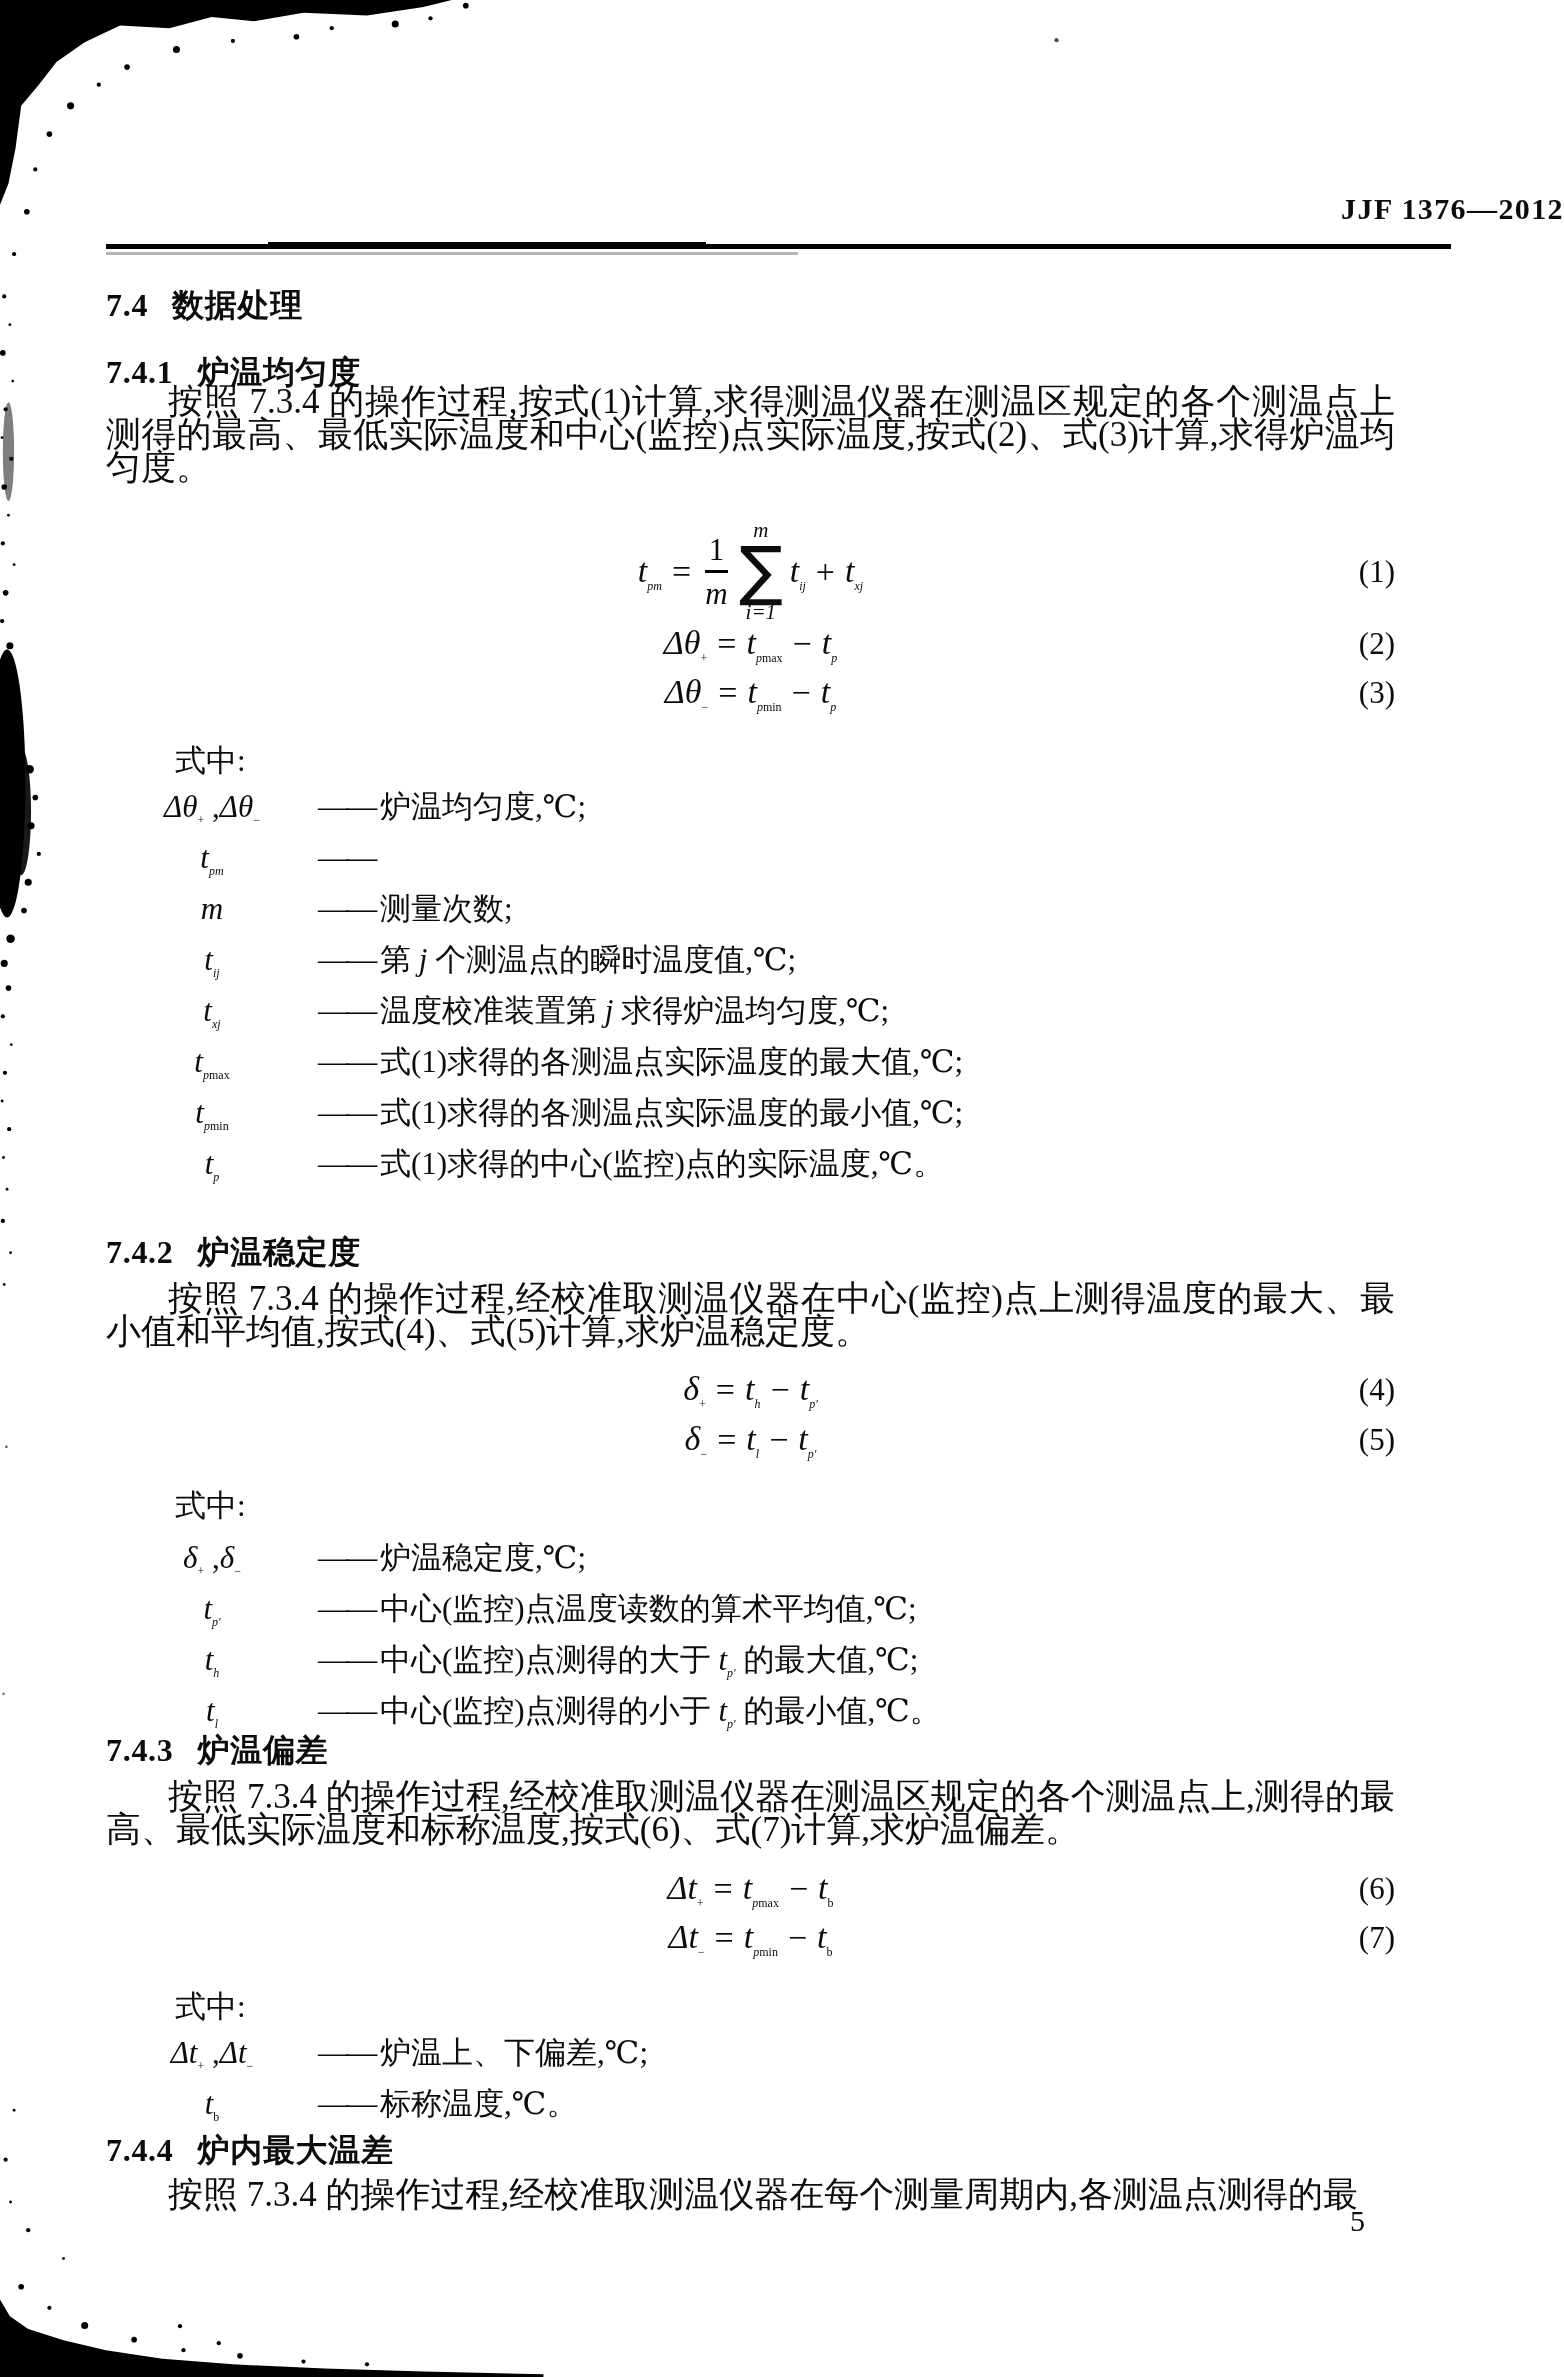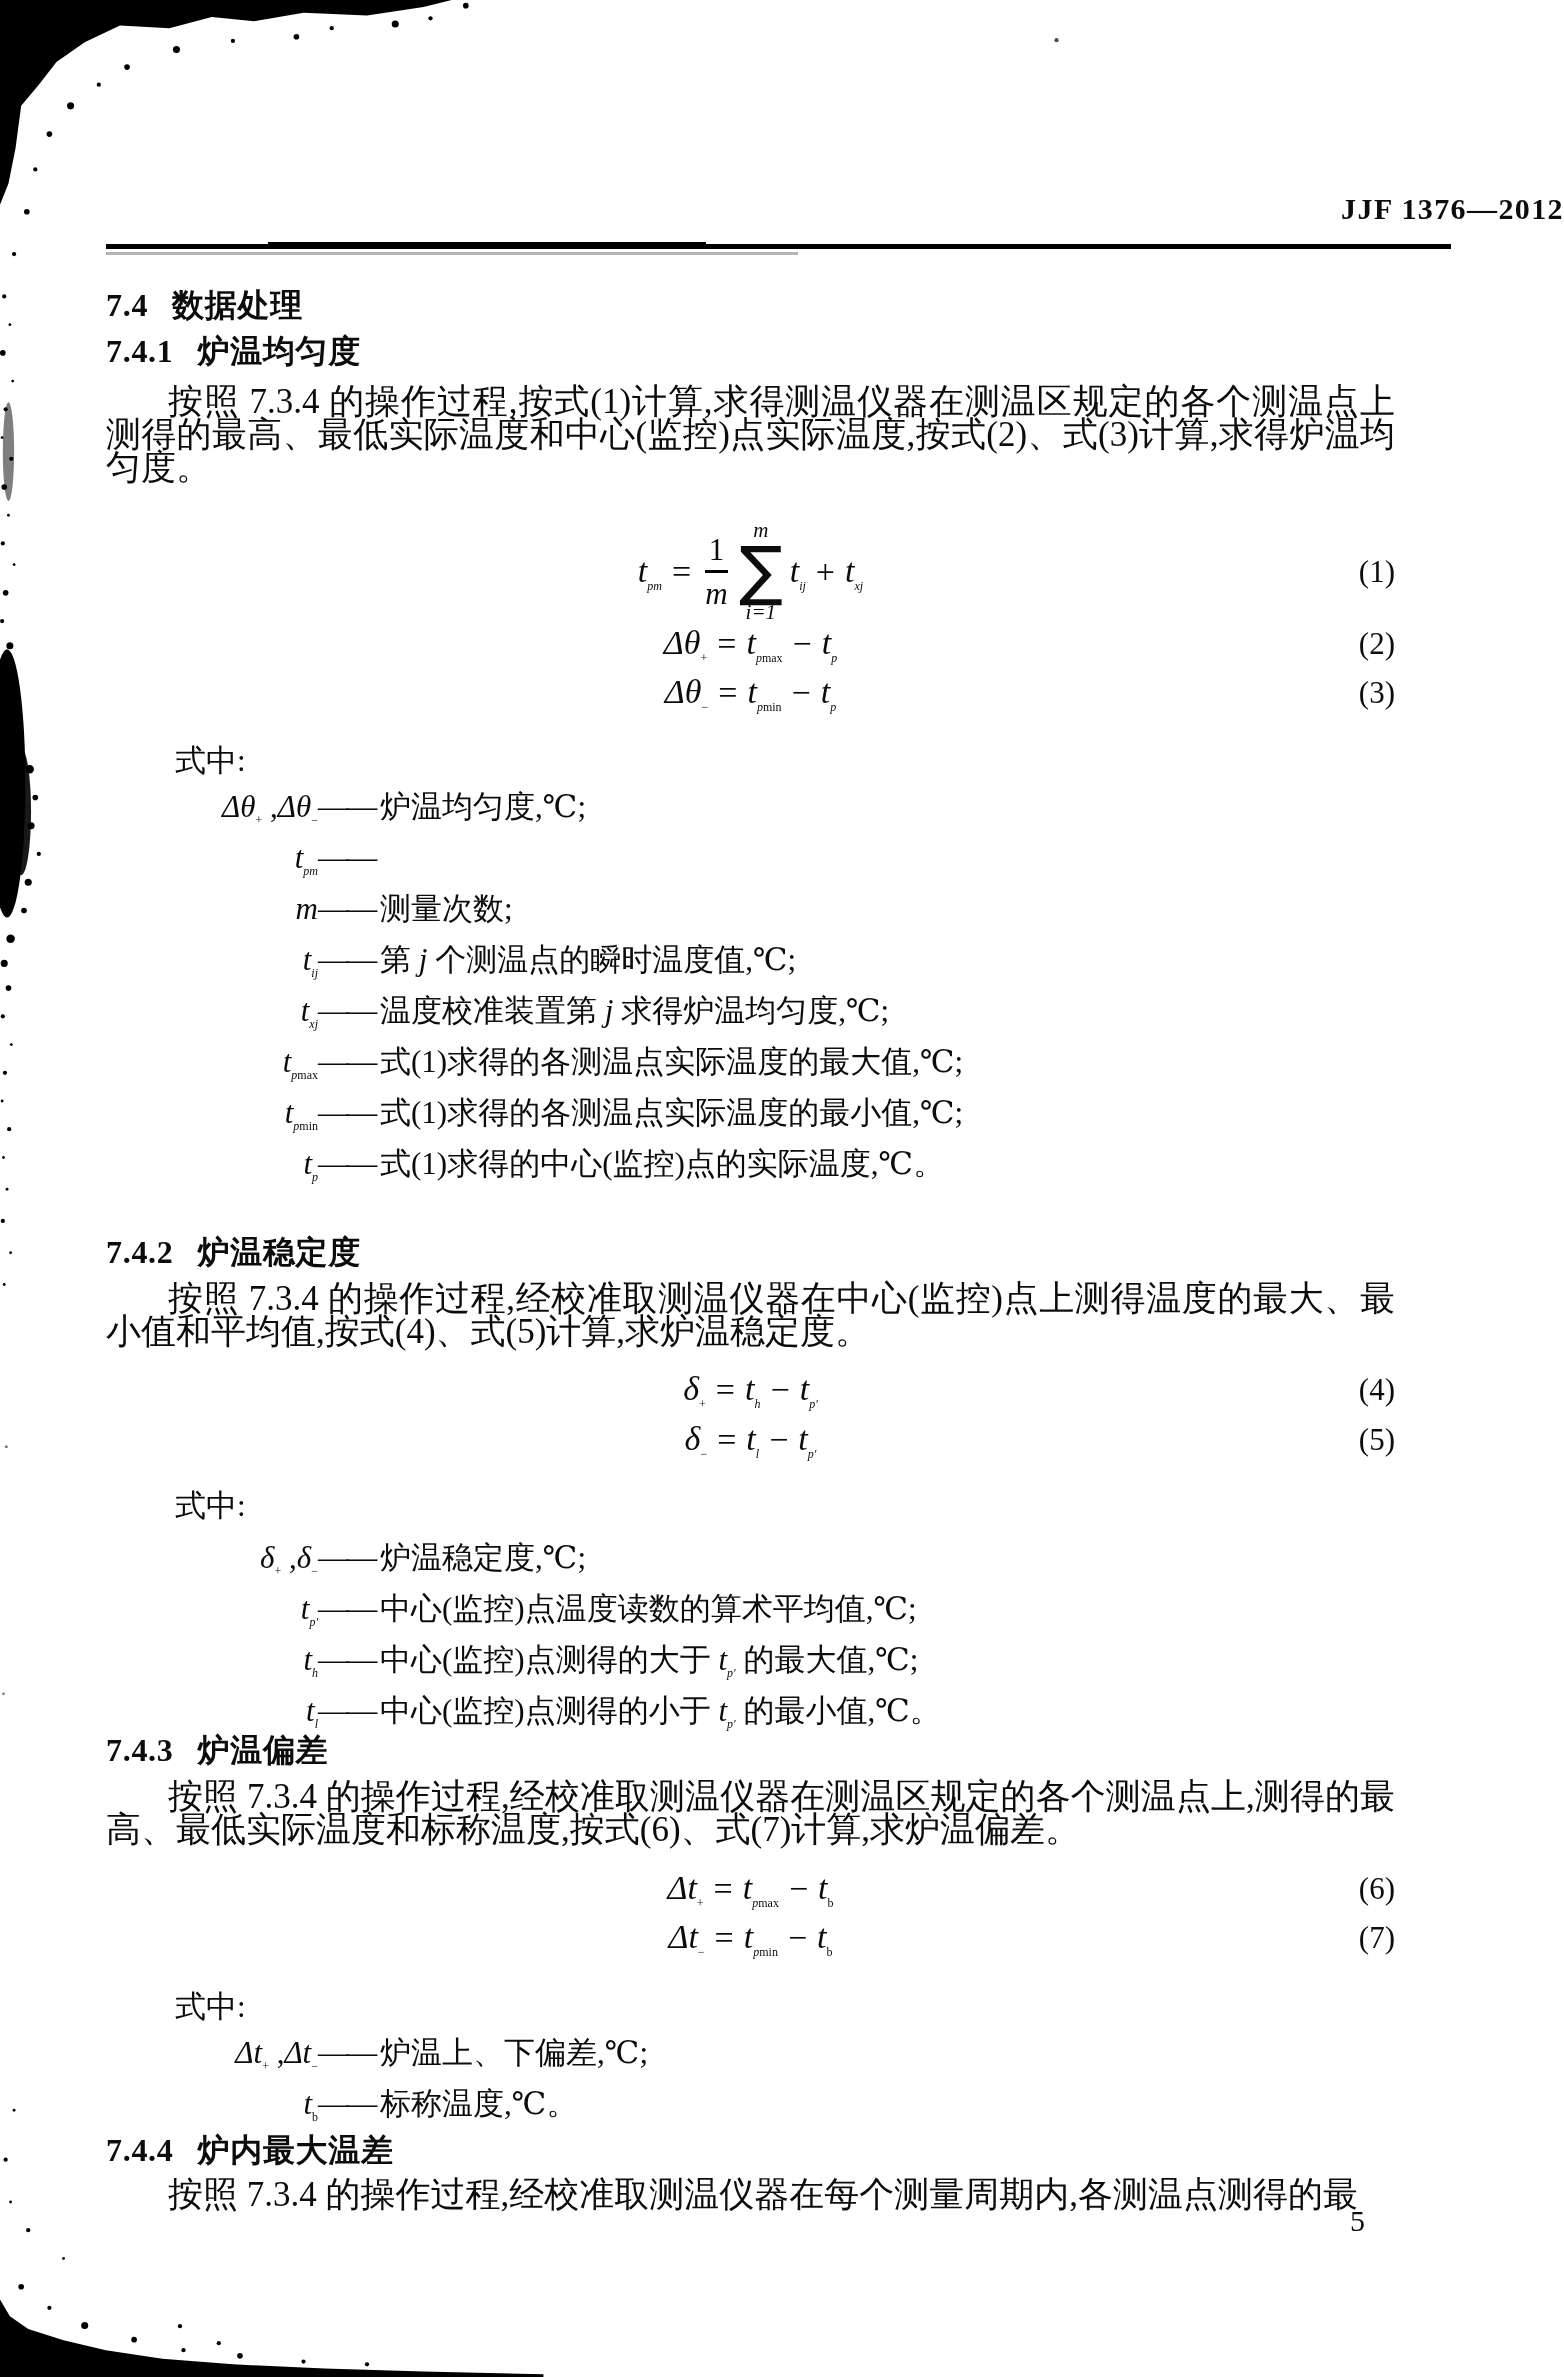--- a/index.html
+++ b/index.html
@@ -11,21 +11,21 @@
   .rule2{left:106px;width:692px;top:252px;height:2.8px;background:#777;opacity:.55;}
   .rule3{left:268px;width:438px;top:242px;height:7px;background:#000;}
   .h-sec{left:106px;font-size:32px;font-weight:bold;font-family:"Liberation Sans","DejaVu Sans",sans-serif;letter-spacing:0.7px;}
   .h-sec .num{margin-right:24px;font-family:"Liberation Serif",serif;text-align:center;}
   .body-txt{font-size:35px;line-height:33px;text-align:justify;}
   .para{left:106px;width:1289px;}
   .indent{text-indent:62px;}
   .where{left:175px;font-size:31px;line-height:49px;}
   .defs{left:106px;width:1289px;}
   .defrow{display:flex;align-items:flex-start;font-size:31px;line-height:51px;}
-  .defsym{flex:0 0 212px;text-align:right;white-space:nowrap;}
+  .defsym{flex:0 0 212px;text-align:center;white-space:nowrap;}
   .defdash{flex:0 0 auto;letter-spacing:-2.8px;padding-right:5.6px;}
   .defdesc{flex:1 1 auto;text-align:justify;}
   .mi{font-style:italic;font-family:"Liberation Serif",serif;}
   .mr{font-style:normal;}
   sub.msub{font-size:12px;line-height:1;}
   .eqrow{position:absolute;left:106px;width:1289px;display:flex;justify-content:center;align-items:center;}
   .eq{display:inline-flex;align-items:center;font-size:34px;}
   .mo{padding:0 10px;}
   .eqnum{position:absolute;right:0;top:50%;transform:translateY(-50%);font-size:31px;}
   .frac{display:inline-flex;flex-direction:column;align-items:center;margin:0 4.2px;}
@@ -128,21 +128,21 @@
 
   <div class="abs doc-header">JJF 1376—2012</div>
   <div class="abs rule"></div>
   <div class="abs rule2"></div>
   <div class="abs rule3"></div>
 
   <div class="abs h-sec" style="top:284px">
     <span class="num">7.4</span><span>数据处理</span>
   </div>
 
-  <div class="abs h-sec" style="top:330px">
+  <div class="abs h-sec" style="top:351px">
     <span class="num">7.4.1</span><span>炉温均匀度</span>
   </div>
   <div class="abs para body-txt indent" style="top:385px">按照 7.3.4 的操作过程,按式(1)计算,求得测温仪器在测温区规定的各个测温点上测得的最高、最低实际温度和中心(监控)点实际温度,按式(2)、式(3)计算,求得炉温均匀度。</div>
 
   <div class="eqrow" style="top:522px;height:99px">
     <span class="eq">
       <span><span class="mi">t</span><sub class="msub mi">pm</sub></span>
       <span class="mo">=</span>
       <span class="frac">
         <span class="fnum mr">1</span>

